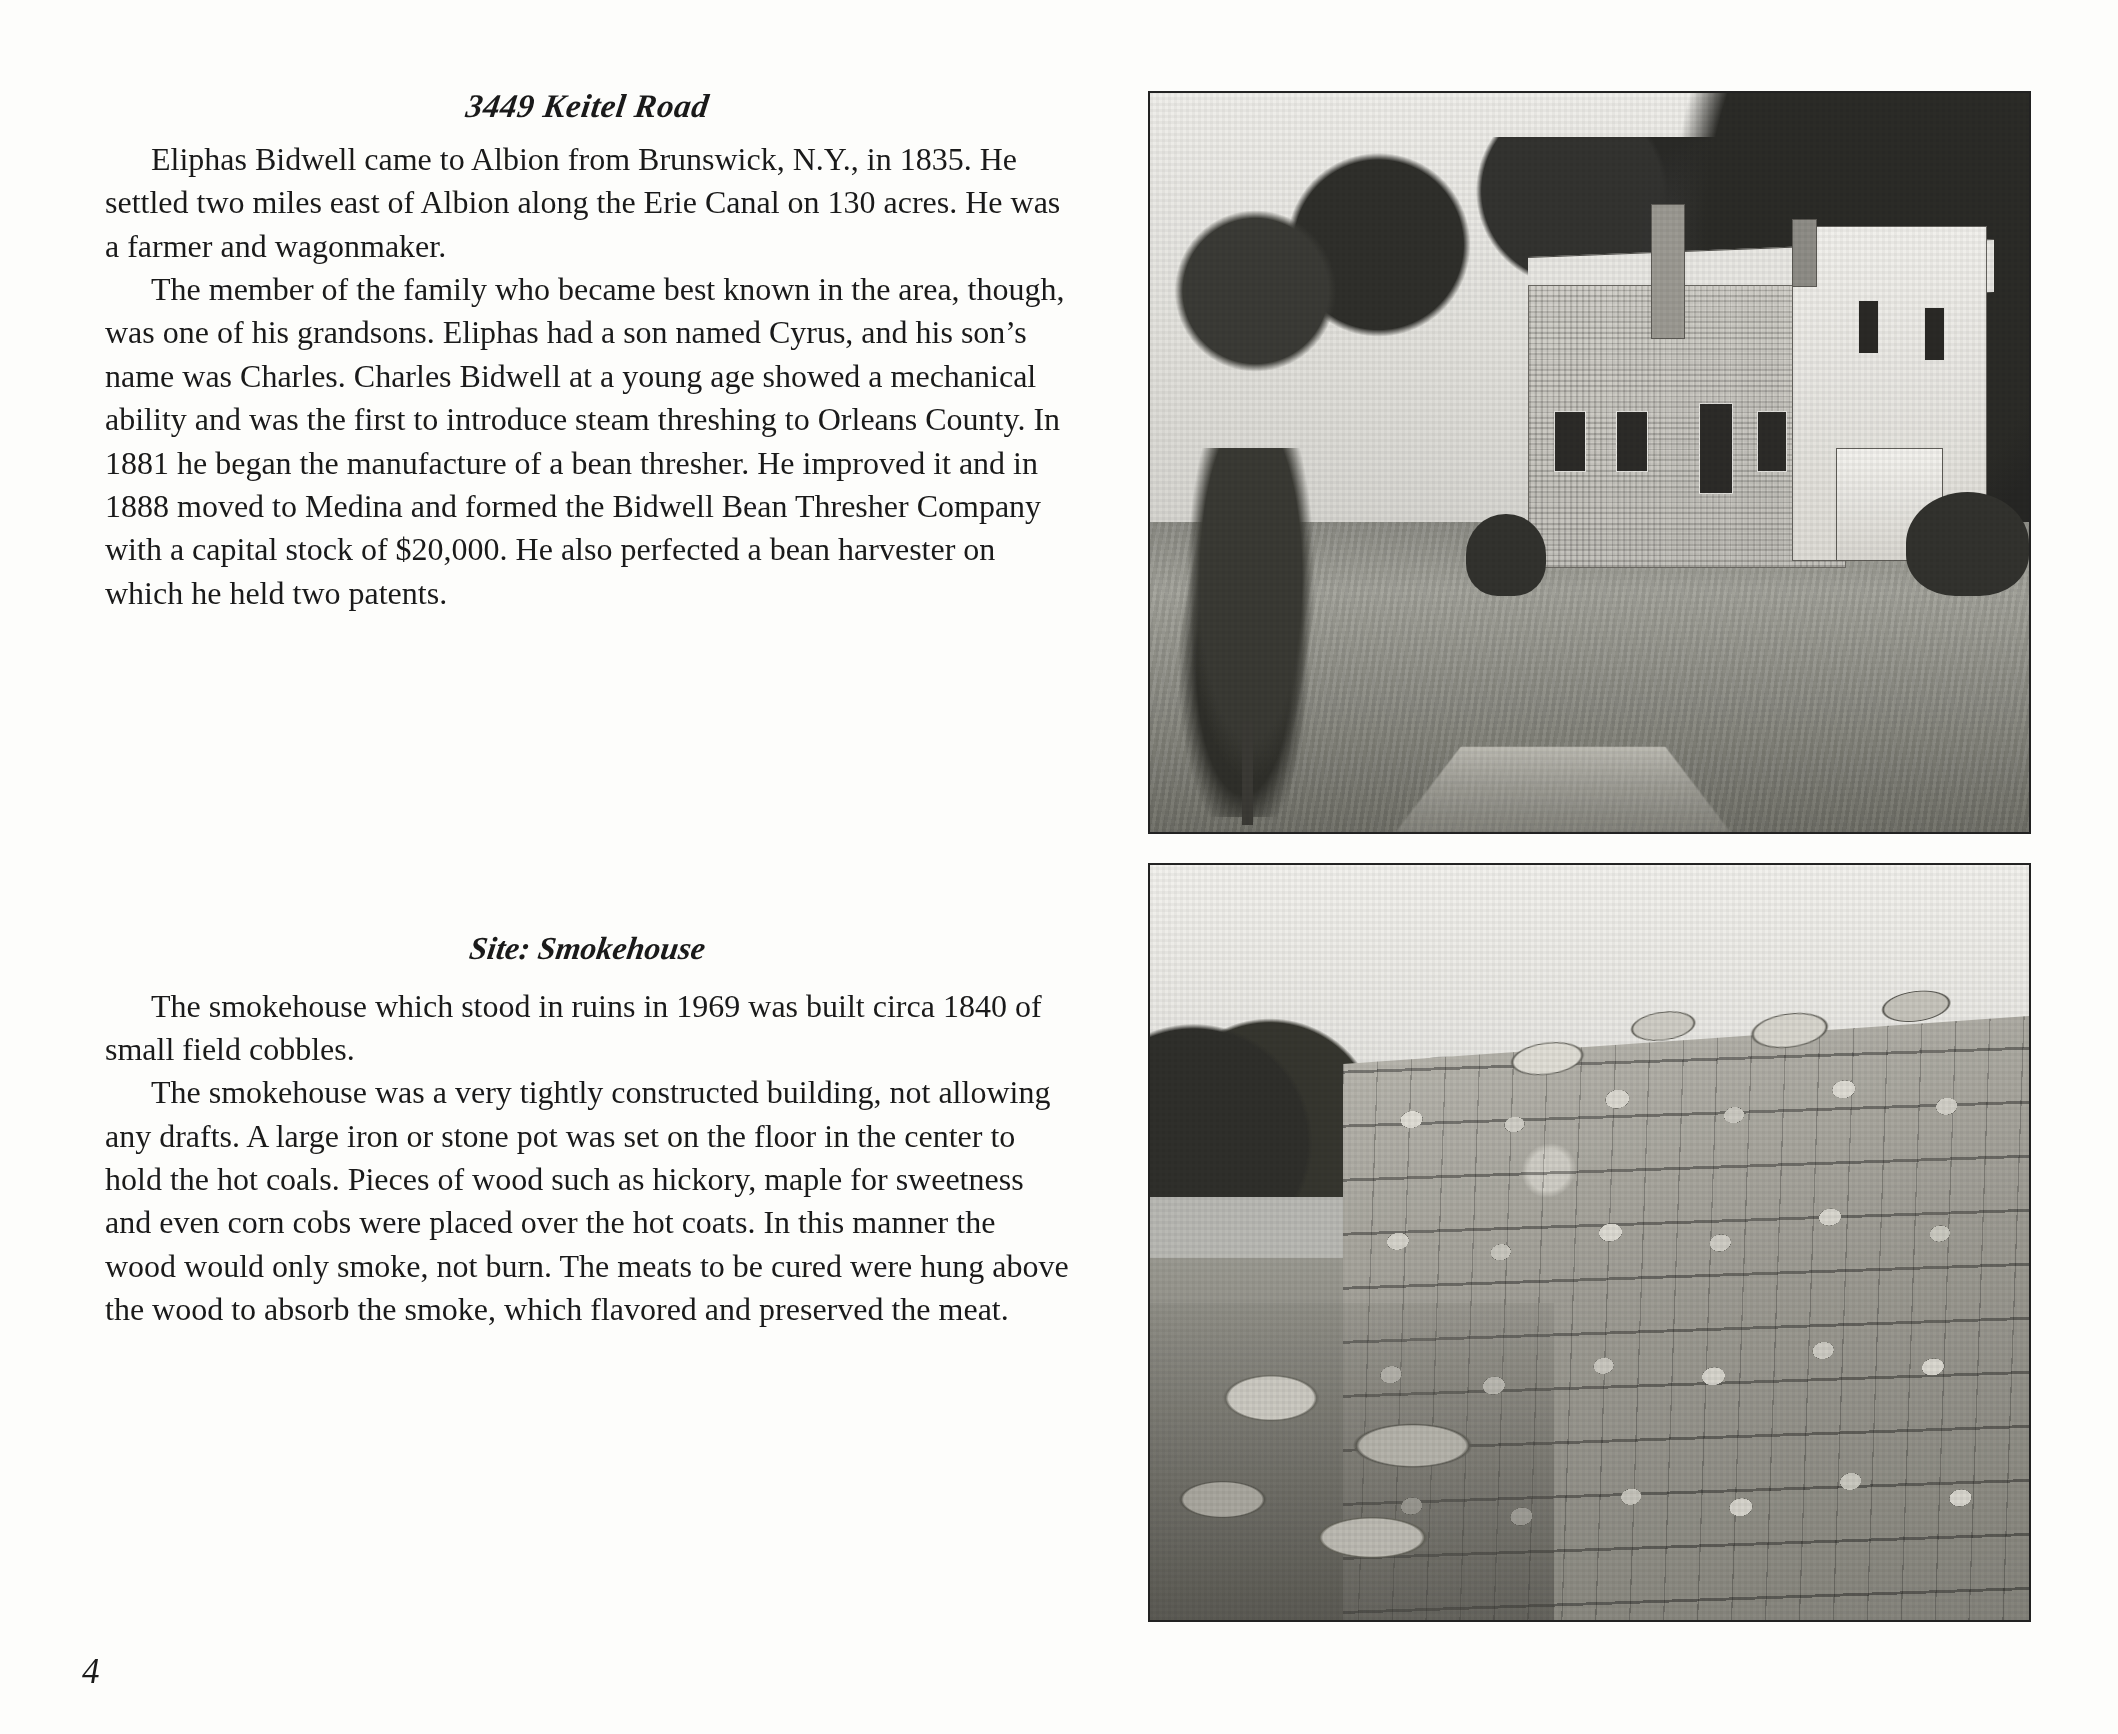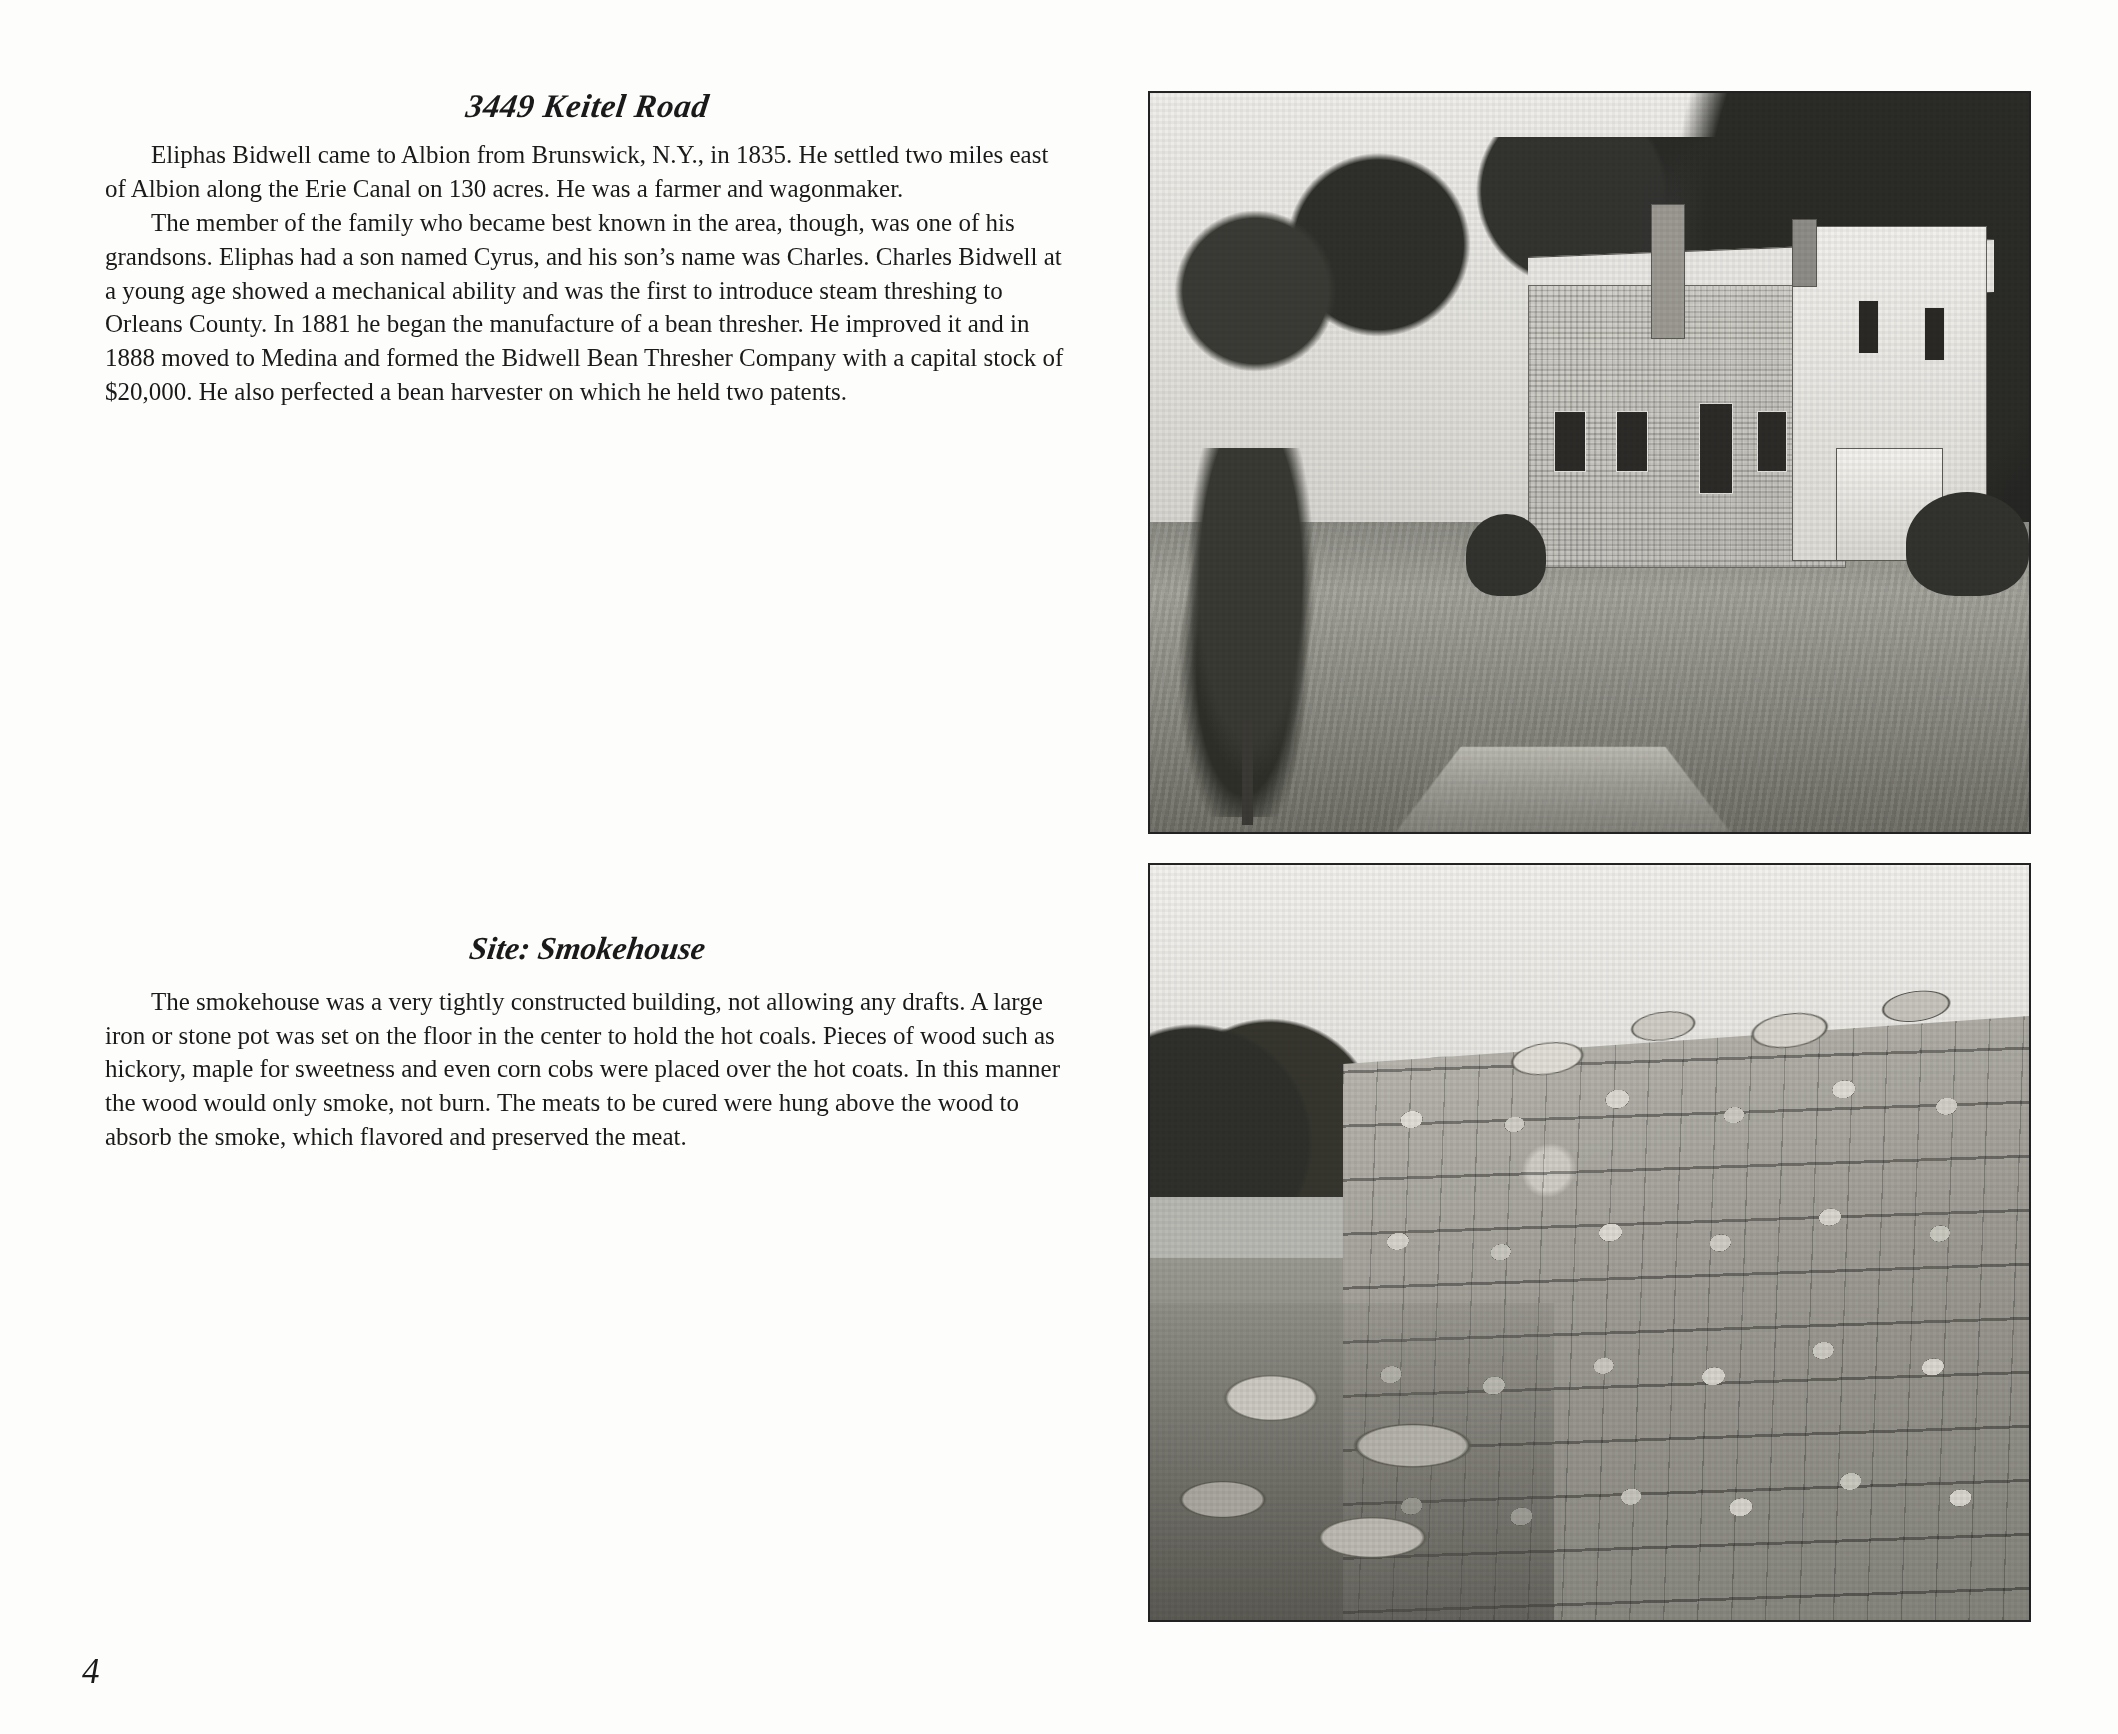--- a/index.html
+++ b/index.html
@@ -34,21 +34,21 @@
     font-style: italic;
     font-weight: bold;
     font-size: 33px;
     letter-spacing: 0.6px;
     text-align: center;
     margin: 0 0 13px 0;
     transform: skewX(-8deg);
   }
 
   .body-block {
-    font-size: 25px;
+    font-size: 32px;
     line-height: 1.355;
     text-align: left;
   }
   .body-block p {
     margin: 0;
     text-indent: 46px;
   }
 
   .section-two {
     position: absolute;
@@ -291,20 +291,21 @@
     <h1 class="script-title">3449 Keitel Road</h1>
     <div class="body-block">
       <p>Eliphas Bidwell came to Albion from Brunswick, N.Y., in 1835. He settled two miles east of Albion along the Erie Canal on 130 acres. He was a farmer and wagonmaker.</p>
       <p>The member of the family who became best known in the area, though, was one of his grandsons. Eliphas had a son named Cyrus, and his son’s name was Charles. Charles Bidwell at a young age showed a mechanical ability and was the first to introduce steam threshing to Orleans County. In 1881 he began the manufacture of a bean thresher. He improved it and in 1888 moved to Medina and formed the Bidwell Bean Thresher Company with a capital stock of $20,000. He also perfected a bean harvester on which he held two patents.</p>
     </div>
   </div>
 
   <div class="section-two">
     <h1 class="script-title-2">Site: Smokehouse</h1>
     <div class="body-block">
+      <p>The smokehouse which stood in ruins in 1969 was built circa 1840 of small field cobbles.</p>
       <p>The smokehouse was a very tightly constructed building, not allowing any drafts. A large iron or stone pot was set on the floor in the center to hold the hot coals. Pieces of wood such as hickory, maple for sweetness and even corn cobs were placed over the hot coats. In this manner the wood would only smoke, not burn. The meats to be cured were hung above the wood to absorb the smoke, which flavored and preserved the meat.</p>
     </div>
   </div>
 
   <div class="page-number">4</div>
 
   <div class="photo" id="photo-house">
     <div class="photo-inner">
       <div class="sky"></div>
       <div class="treeline"></div>

